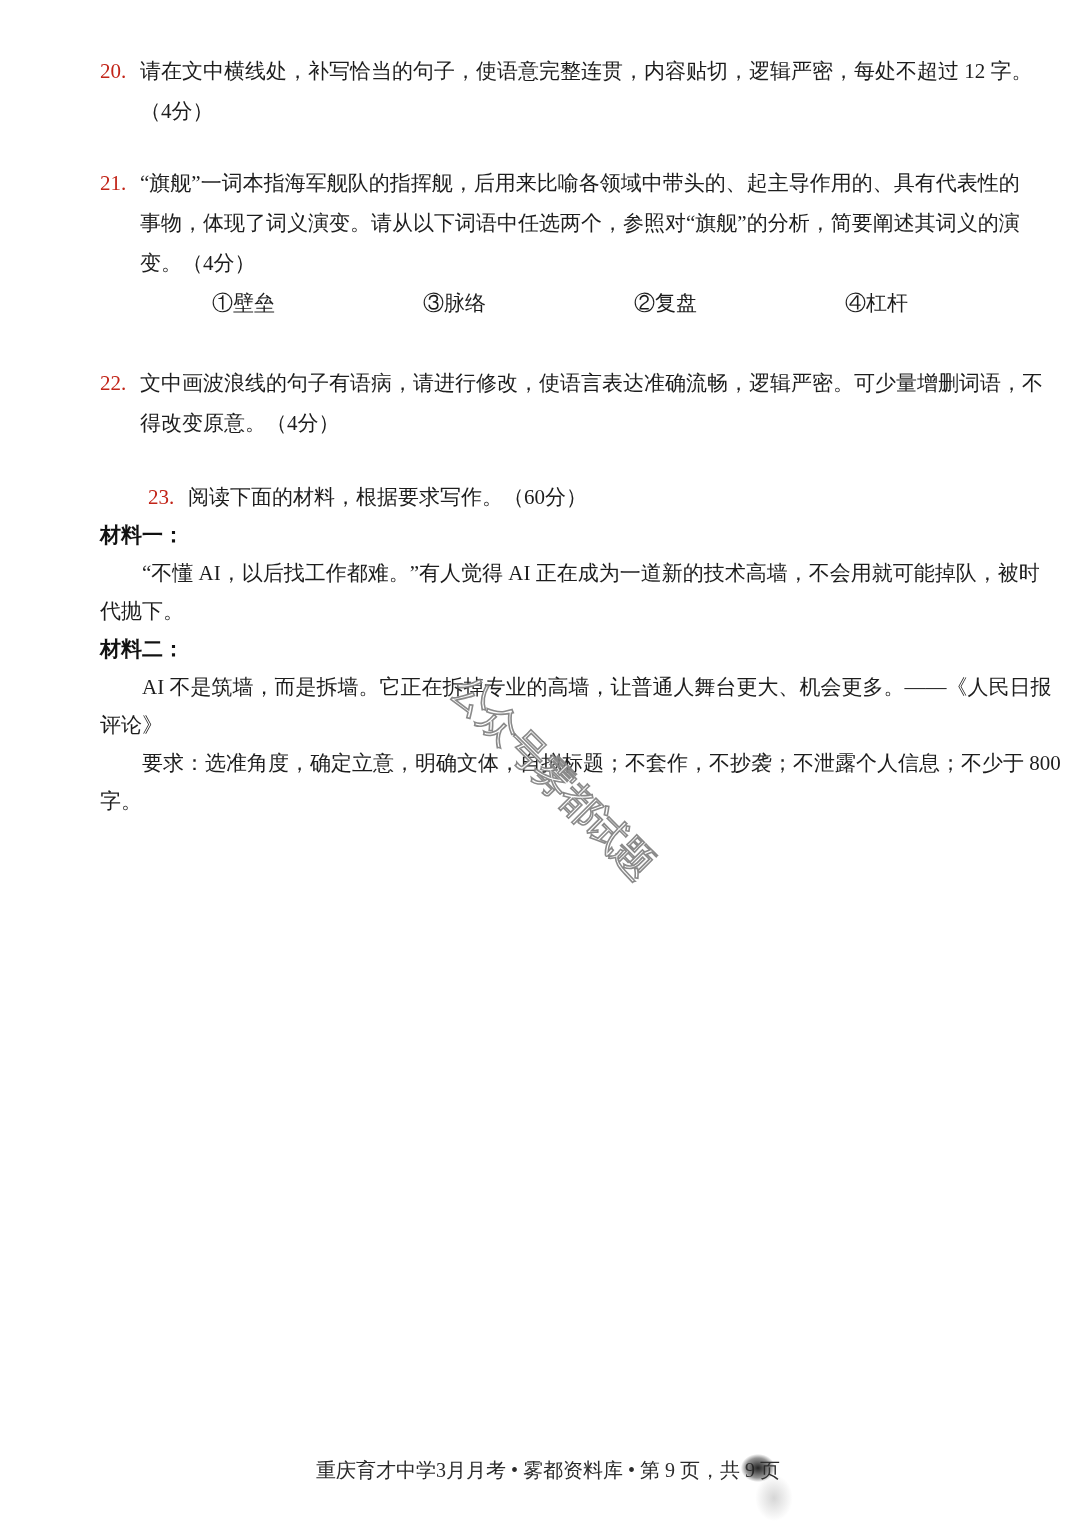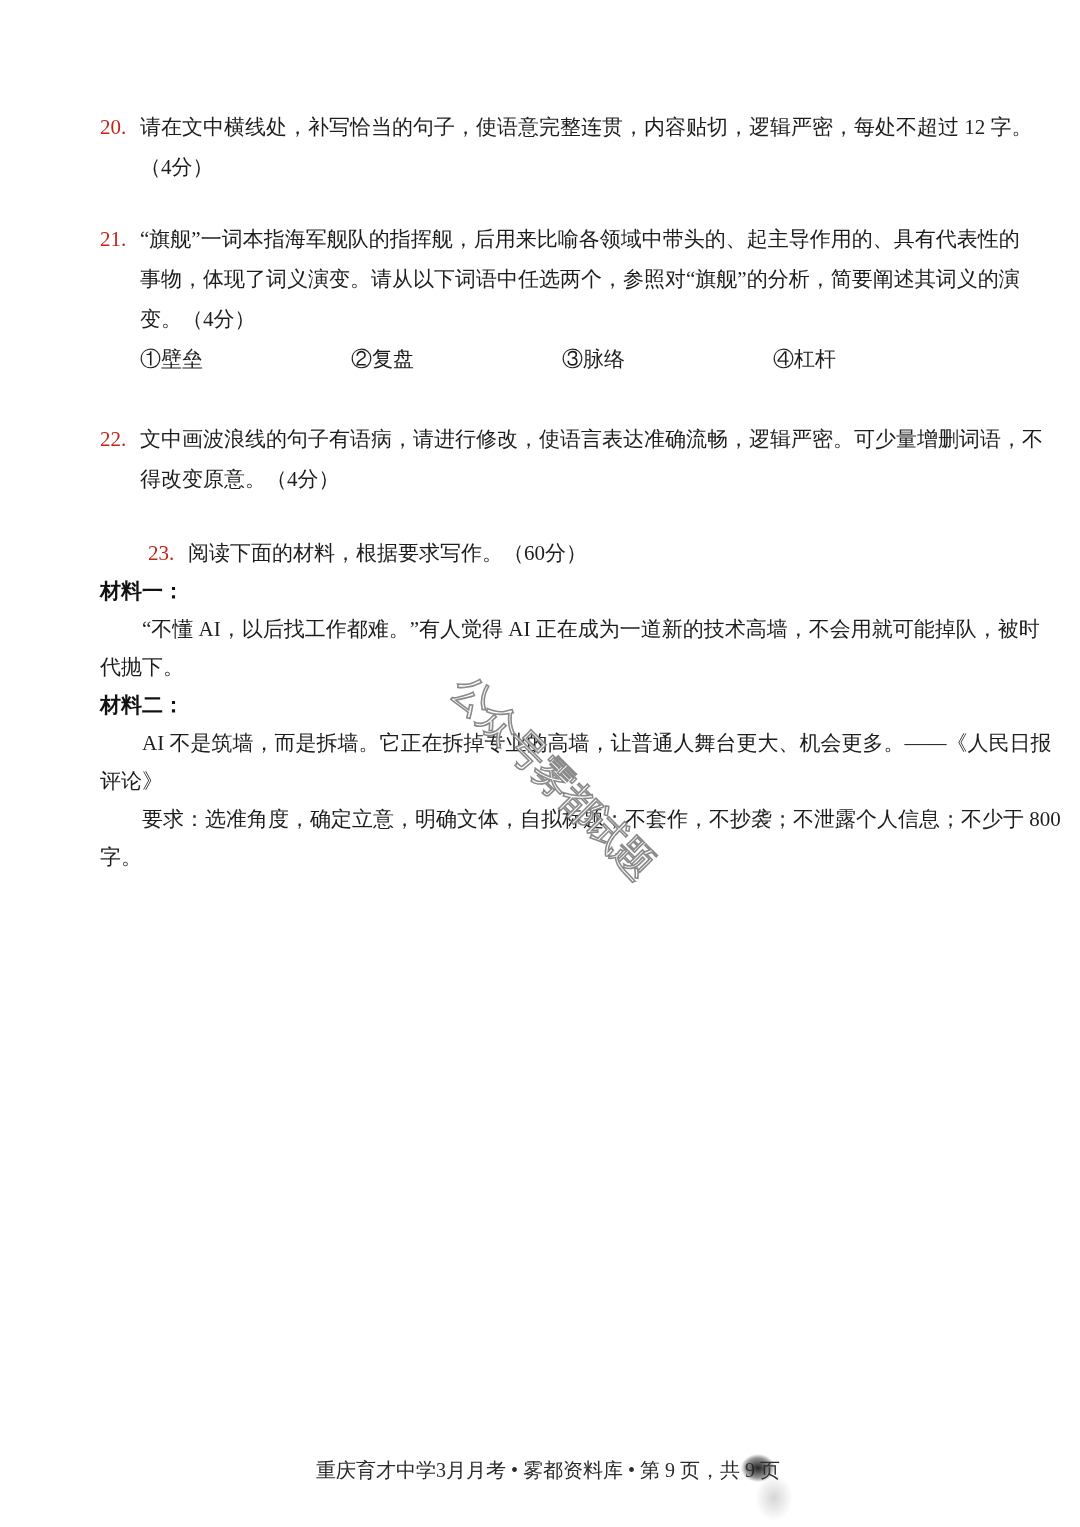--- a/index.html
+++ b/index.html
@@ -6,41 +6,41 @@
   .page {
     position: relative;
     width: 1080px;
     height: 1527px;
     margin: 0 auto;
     background: #ffffff;
     overflow: hidden;
     font-family: "Liberation Serif", "DejaVu Serif", serif;
     color: #1d1d1d;
   }
-  .content { padding: 107px 100px 0 100px; }
+  .content { padding: 51px 100px 0 100px; }
 
   
   .q {
     position: relative;
     padding-left: 40px;
     font-size: 21px;
     line-height: 40px;
   }
   .qnum {
     position: absolute;
     left: 0; top: 0;
     color: #c22418;
     line-height: 40px;
   }
   .qtext { white-space: pre; }
   .q20 { margin-bottom: 32px; }
   .q21 { margin-bottom: 40px; }
   .q22 { margin-bottom: 35px; }
 
-  .options-row { display: flex; }
+  .options-row { display: flex; justify-content: center; }
   .opt { width: 211px; flex: 0 0 auto; }
   .opt:last-child { width: auto; }
 
   
   .section-heading {
     font-weight: 700;
     font-size: 22px;
     line-height: 40px;
     margin-bottom: 6px;
     color: #111;
@@ -104,22 +104,22 @@
 （4分）</div>
     </div>
 
     <div class="q q21">
       <span class="qnum">21.</span>
       <div class="qtext">“旗舰”一词本指海军舰队的指挥舰，后用来比喻各领域中带头的、起主导作用的、具有代表性的
 事物，体现了词义演变。请从以下词语中任选两个，参照对“旗舰”的分析，简要阐述其词义的演
 变。（4分）</div>
       <div class="options-row">
         <span class="opt">①壁垒</span>
+        <span class="opt">③脉络</span>
         <span class="opt">②复盘</span>
-        <span class="opt">③脉络</span>
         <span class="opt">④杠杆</span>
       </div>
     </div>
 
     <div class="q q22">
       <span class="qnum">22.</span>
       <div class="qtext">文中画波浪线的句子有语病，请进行修改，使语言表达准确流畅，逻辑严密。可少量增删词语，不
 得改变原意。（4分）</div>
     </div>
 

